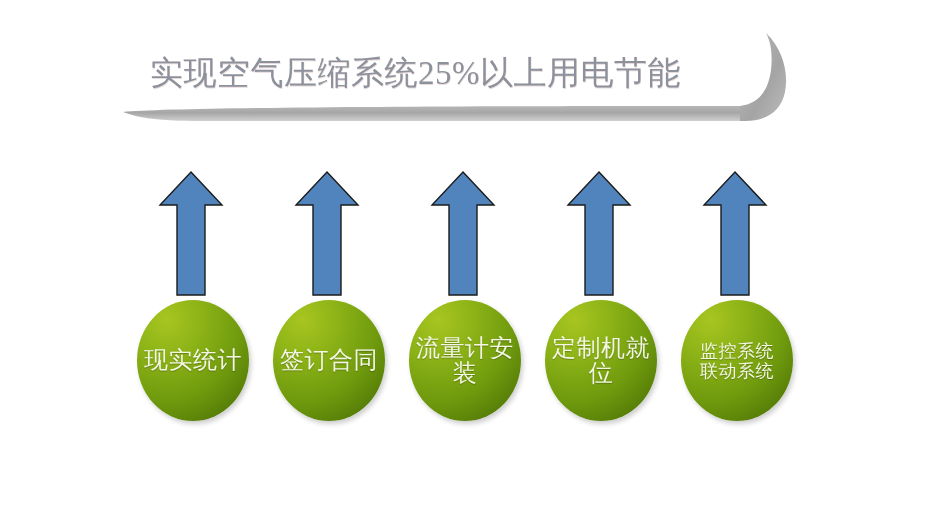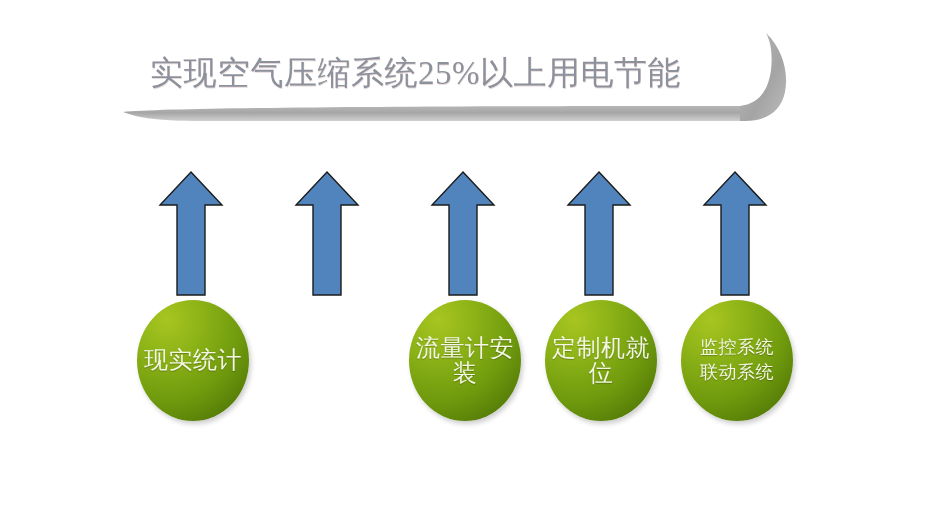--- a/index.html
+++ b/index.html
@@ -91,22 +91,21 @@
     font-size: 24px;
     line-height: 25px;
     color: #f2f6e2;
     text-align: center;
     white-space: pre-line;
     letter-spacing: 0.5px;
     text-shadow: 0 1px 1px rgba(0,0,0,0.25);
   }
   .node-label.two-line {
     font-size: 18px;
-    line-height: 25px;
-    font-family: Liberation Mono, monospace;
+    line-height: 20px;
   }
 </style>
 </head>
 <body>
 
 <div id="slide">
 
   <div class="banner">
     <svg class="banner-svg" width="945" height="150" viewBox="0 0 945 150">
       <defs>
@@ -157,20 +156,23 @@
       <path d="M735,172 L766,205 L749,205 L749,295 L721,295 L721,205 L704,205 Z" fill="#5184bd" stroke="#1b1b1b" stroke-width="1.4" stroke-linejoin="miter"></path>
     </g>
   </svg>
 
   <div class="circles-row">
 
     <div class="node" style="left:0px;">
       <span class="node-label">现实统计</span>
     </div>
 
+    <div class="node" style="left:136px;">
+      <span class="node-label">签订合同</span>
+    </div>
 
     <div class="node" style="left:272px;justify-content:center;">
       <span class="node-label">流量计安装</span>
     </div>
 
     <div class="node" style="left:408px;justify-content:center;">
       <span class="node-label">定制机就位</span>
     </div>
 
     <div class="node" style="left:544px;">

